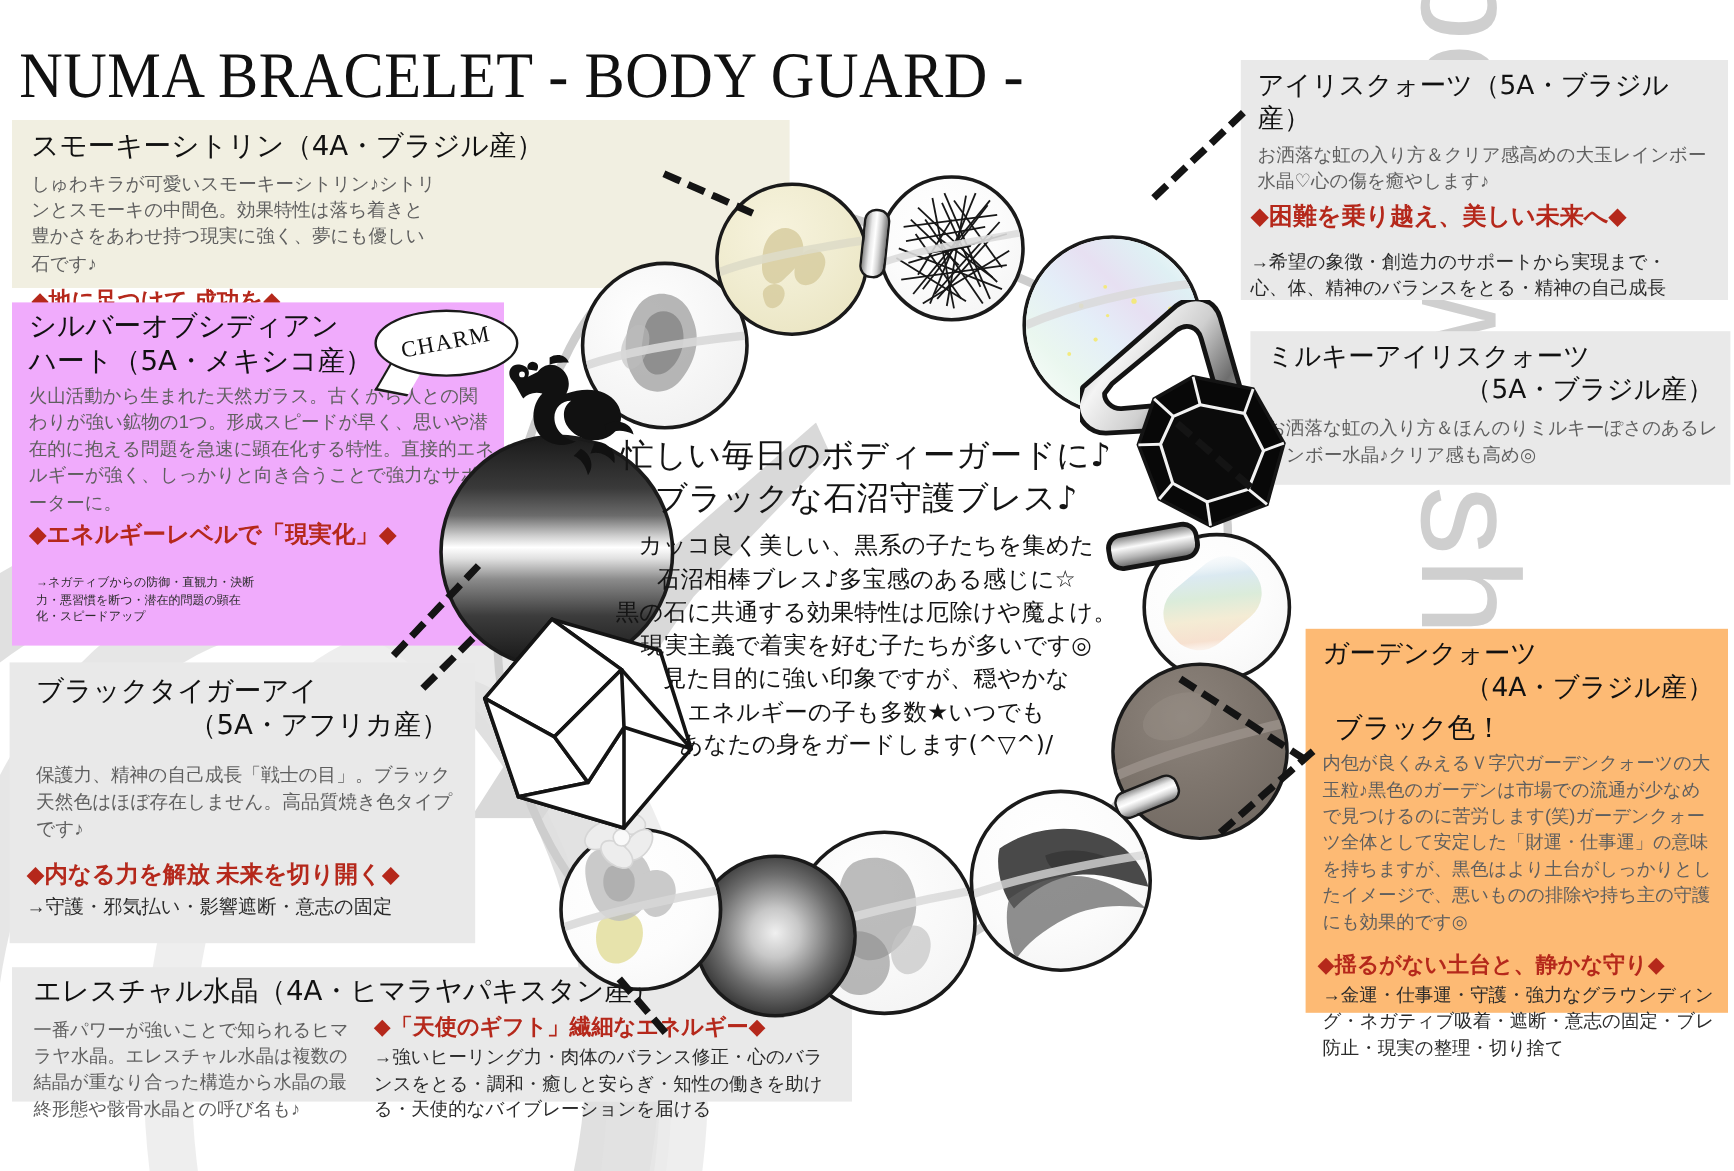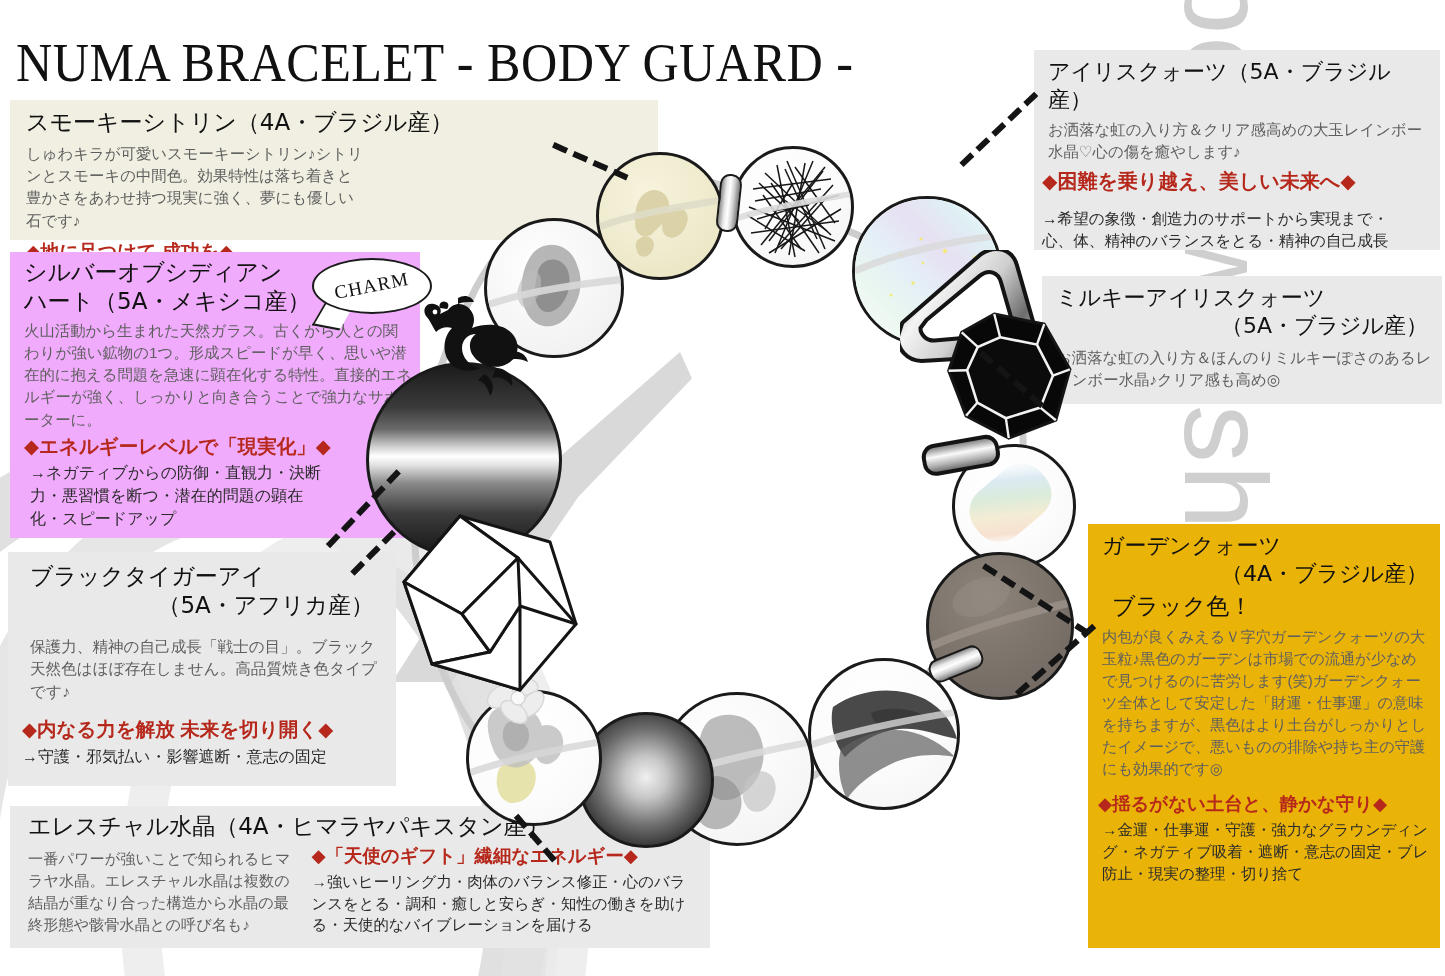--- a/index.html
+++ b/index.html
@@ -71,49 +71,49 @@
   #p-citrine .cols { display:flex; gap:8px; margin-top:6px;flex-direction:column; }
   #p-citrine .body { font-size:15.4px; width:340px; }
   #p-citrine .rcol { width:262px; }
   #p-citrine .red { font-size:19px; }
   #p-citrine .eff { font-size:15.4px; margin-top:4px; }
 
   #p-obsidian { left:10px; top:252px; width:410px; height:286px; background:#f0abfc; padding:6px 8px 6px 14px; }
   #p-obsidian .hdr { font-size:23px; }
   #p-obsidian .body { font-size:15.4px; margin-top:4px; }
   #p-obsidian .red { font-size:19.5px; margin-top:3px; }
-  #p-obsidian .eff { font-size:16px; margin-top:3px; padding-left:6px; }
+  #p-obsidian .eff { font-size:10px; margin-top:20px; padding-left:6px; }
 
   #p-tiger { left:8px; top:552px; width:388px; height:234px; background:#e9e9e9; padding:10px 10px 6px 22px; }
   #p-tiger .hdr { font-size:23px; }
   #p-tiger .hdr .sub { display:block; text-align:right; padding-right:12px; }
   #p-tiger .body { font-size:15.6px; margin-top:16px; }
   #p-tiger .red { font-size:19.5px; margin-top:14px; margin-left:-8px; }
   #p-tiger .eff { font-size:16px; margin-top:3px; margin-left:-8px;}
 
-  #p-elestial { left:10px; top:806px; width:700px; height:142px; background:#e9e9e9; padding:6px 10px 6px 18px; }
+  #p-elestial { left:10px; top:806px; width:700px; height:112px; background:#e9e9e9; padding:6px 10px 6px 18px; }
   #p-elestial .hdr { font-size:23px; }
   #p-elestial .cols { display:flex; gap:10px; margin-top:3px;align-items:flex-end; }
   #p-elestial .body { font-size:15.2px; width:276px; }
   #p-elestial .rcol { width:392px; }
   #p-elestial .red { font-size:18.4px; }
   #p-elestial .eff { font-size:15.4px; margin-top:3px; }
 
   #p-iris { left:1034px; top:50px; width:406px; height:200px; background:#e9e9e9; padding:8px 8px 6px 14px; }
   #p-iris .hdr { font-size:22px; }
   #p-iris .body { font-size:15.4px; margin-top:6px; }
   #p-iris .red { font-size:20px; margin-top:4px; margin-left:-6px; }
   #p-iris .eff { font-size:15.6px; margin-top:14px; margin-left:-6px; }
 
   #p-milky { left:1042px; top:276px; width:400px; height:128px; background:#e9e9e9; padding:8px 8px 6px 14px; }
   #p-milky .hdr { font-size:22px; }
   #p-milky .hdr .sub { display:block; text-align:right; padding-right:6px; }
   #p-milky .body { font-size:15.4px; margin-top:8px; }
 
-  #p-garden { left:1088px; top:524px; width:352px; height:424px; background:#eab308; padding:8px 8px 6px 14px; }
+  #p-garden { left:1088px; top:524px; width:352px; height:320px; background:#fdba74; padding:8px 8px 6px 14px; }
   #p-garden .hdr { font-size:22px; }
   #p-garden .hdr .sub { display:block; text-align:right; padding-right:4px; }
   #p-garden .hdr2 { font-size:23px; margin-top:4px; font-family:"DejaVu Sans","Liberation Sans",sans-serif; color:#111; padding-left:10px;}
   #p-garden .body { font-size:15.2px; margin-top:4px; }
   #p-garden .red { font-size:18.4px; margin-top:12px; margin-left:-4px; }
   #p-garden .eff { font-size:15.4px; margin-top:3px; }
 
   
   #charm-bubble {
     position:absolute; z-index:9; left:312px; top:258px; width:120px; height:56px;
@@ -428,20 +428,31 @@
       <polygon points="34,152 122,178 122,94 92,140"></polygon>
       <polygon points="64,102 120,46 122,94 92,140"></polygon>
     </g>
   </svg>
 
   <div id="charm-tail"></div>
   <div id="charm-bubble">
     <span>CHARM</span>
   </div>
 
+  <div id="center-copy">
+    <div class="l1">忙しい毎日のボディーガードに♪</div>
+    <div class="l2">ブラックな石沼守護ブレス♪</div>
+    <div class="body" style="white-space:pre-line;">カッコ良く美しい、黒系の子たちを集めた
+石沼相棒ブレス♪多宝感のある感じに☆
+黒の石に共通する効果特性は厄除けや魔よけ。
+現実主義で着実を好む子たちが多いです◎
+見た目的に強い印象ですが、穏やかな
+エネルギーの子も多数★いつでも
+あなたの身をガードします(^▽^)/</div>
+  </div>
 
   <svg class="dots" style="left:0;top:0;width:1445px;height:976px;">
     <g stroke="#141414" stroke-width="6" stroke-linecap="square" stroke-dasharray="9 13" fill="none">
       <path d="M556,146 L628,178"></path>
       <path d="M1034,96 L956,170"></path>
       <path d="M1040,404 L980,352"></path>
       <path d="M1086,632 L984,566"></path>
       <path d="M330,544 L400,470"></path>
       <path d="M392,534 L352,574"></path>
       <path d="M518,818 L554,860"></path>

